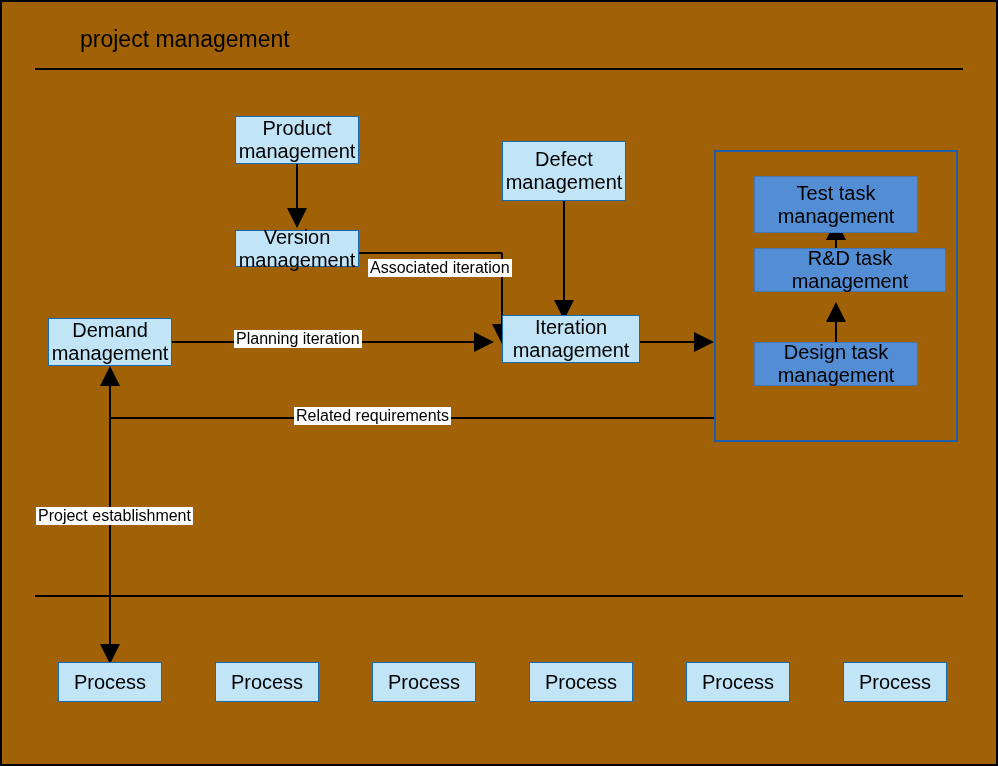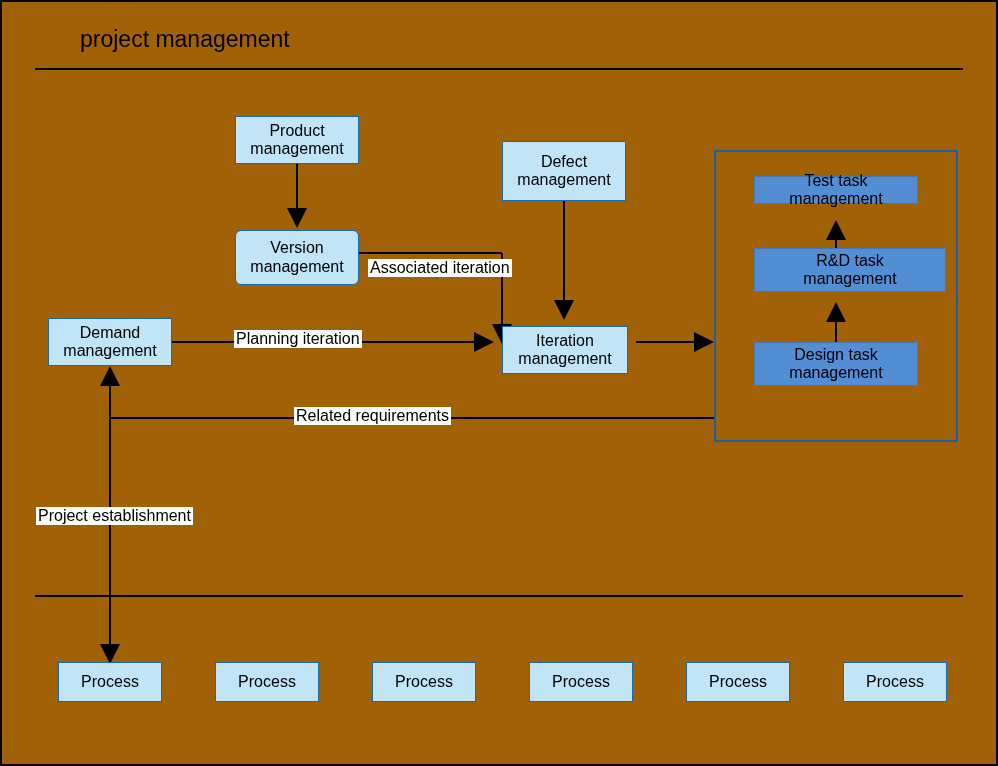--- a/index.html
+++ b/index.html
@@ -2,21 +2,21 @@
 <html><head>
 <meta charset="utf-8">
 <style>
   html,body{margin:0;padding:0;}
   body{background:#fff;font-family:"Segoe UI",Arial,sans-serif;}
   .canvas{position:relative;width:998px;height:766px;background:#a16207;border:2px solid #000;box-sizing:border-box;}
   .title{position:absolute;left:78px;top:24px;font-size:23px;color:#000;}
   .hr{position:absolute;left:33px;right:33px;height:0;border-top:2px solid #000;}
   .hr.top{top:66px;}
   .hr.bottom{top:593px;}
-  .node{position:absolute;box-sizing:border-box;display:flex;align-items:center;justify-content:center;text-align:center;font-size:16px;line-height:1.15;padding:2px 18px;}
+  .node{position:absolute;box-sizing:border-box;display:flex;align-items:center;justify-content:center;text-align:center;font-size:20px;line-height:1.15;padding:2px 18px;}
   .light{background:#c1e4f7;border:1px solid #156ab1;color:#000;}
   .dark{background:#538ed5;border:1px solid #4576b0;color:#000;}
   .edgelabel{position:absolute;font-size:16px;color:#000;background:#fff;padding:0 2px;white-space:nowrap;}
   .group{position:absolute;border:2px solid #1f5ea8;box-sizing:border-box;}
   svg.wires{position:absolute;left:0;top:0;width:994px;height:762px;pointer-events:none;}
 </style>
 </head>
 <body>
 
 <div class="canvas">
@@ -48,26 +48,26 @@
     <line x1="834" y1="258" x2="834" y2="220" stroke="#000" stroke-width="2" marker-end="url(#ah)"></line>
 
     <line x1="712" y1="416" x2="108" y2="416" stroke="#000" stroke-width="2"></line>
     <line x1="108" y1="416" x2="108" y2="366" stroke="#000" stroke-width="2" marker-end="url(#ah)"></line>
 
     <line x1="108" y1="366" x2="108" y2="660" stroke="#000" stroke-width="2" marker-end="url(#ah)"></line>
   </svg>
 
   <div class="node light" style="left:46px;top:316px;width:124px;height:48px;">Demand management</div>
   <div class="node light" style="left:233px;top:114px;width:124px;height:48px;">Product management</div>
-  <div class="node light" style="left:233px;top:228px;width:124px;height:55px;border-radius:6px;">Version management</div>
+  <div class="node light" style="left:233px;top:228px;width:124px;height:37px;">Version management</div>
   <div class="node light" style="left:500px;top:114px;width:124px;height:60px;margin-top:25px;">Defect management</div>
-  <div class="node light" style="left:500px;top:324px;width:126px;height:48px;">Iteration management</div>
+  <div class="node light" style="left:500px;top:313px;width:138px;height:48px;">Iteration management</div>
 
   <div class="group" style="left:712px;top:148px;width:244px;height:292px;"></div>
-  <div class="node dark" style="left:752px;top:174px;width:164px;height:28px;">Test task management</div>
+  <div class="node dark" style="left:752px;top:174px;width:164px;height:57px;">Test task management</div>
   <div class="node dark" style="left:752px;top:246px;width:192px;height:44px;">R&amp;D task management</div>
   <div class="node dark" style="left:752px;top:340px;width:164px;height:44px;">Design task management</div>
 
   <div class="edgelabel" style="left:232px;top:328px;">Planning iteration</div>
   <div class="edgelabel" style="left:366px;top:257px;">Associated iteration</div>
   <div class="edgelabel" style="left:292px;top:405px;">Related requirements</div>
   <div class="edgelabel" style="left:34px;top:505px;">Project establishment</div>
 
   <div class="node light" style="left:56px; top:660px;width:104px;height:40px;">Process</div>
   <div class="node light" style="left:213px;top:660px;width:104px;height:40px;">Process</div>

